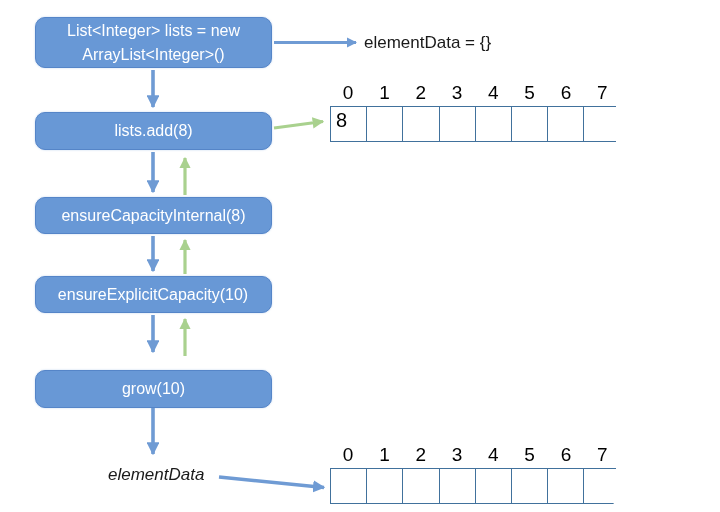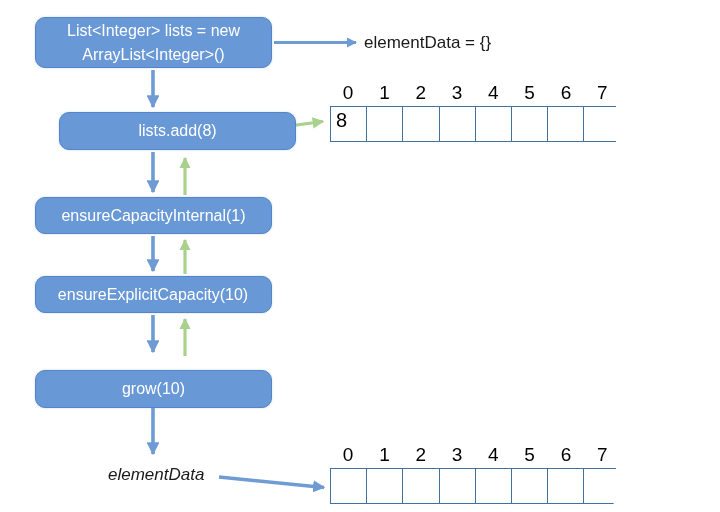--- a/index.html
+++ b/index.html
@@ -62,25 +62,25 @@
     <line x1="185" y1="274" x2="185" y2="240" style="stroke:var(--return-arrow)" stroke-width="3.2" marker-end="url(#head-green)"></line>
     <line x1="153" y1="315" x2="153" y2="352" style="stroke:var(--flow-arrow)" stroke-width="3.6" marker-end="url(#head-blue)"></line>
     <line x1="185" y1="356" x2="185" y2="319" style="stroke:var(--return-arrow)" stroke-width="3.2" marker-end="url(#head-green)"></line>
     <line x1="153" y1="398" x2="153" y2="454" style="stroke:var(--flow-arrow)" stroke-width="3.6" marker-end="url(#head-blue)"></line>
     <line x1="219" y1="477" x2="324" y2="487.5" style="stroke:var(--flow-arrow)" stroke-width="3.4" marker-end="url(#head-blue)"></line>
   </svg>
 
   <div class="flow-box" style="top:17px;height:51px;">
     <span>List&lt;Integer&gt; lists = new ArrayList&lt;Integer&gt;()</span>
   </div>
-  <div class="flow-box" style="top:112px;height:38px;margin-left:24px;">
+  <div class="flow-box" style="top:112px;height:38px;">
     <span>lists.add(8)</span>
   </div>
   <div class="flow-box" style="top:197px;height:37px;">
-    <span>ensureCapacityInternal(1)</span>
+    <span>ensureCapacityInternal(8)</span>
   </div>
   <div class="flow-box" style="top:276px;height:37px;padding-left:8px;">
     <span>ensureExplicitCapacity(10)</span>
   </div>
   <div class="flow-box" style="top:370px;height:38px;">
     <span>grow(10)</span>
   </div>
 
   <div class="code-label" style="left:364px;top:33px;text-align:right;">elementData = {}</div>
 

